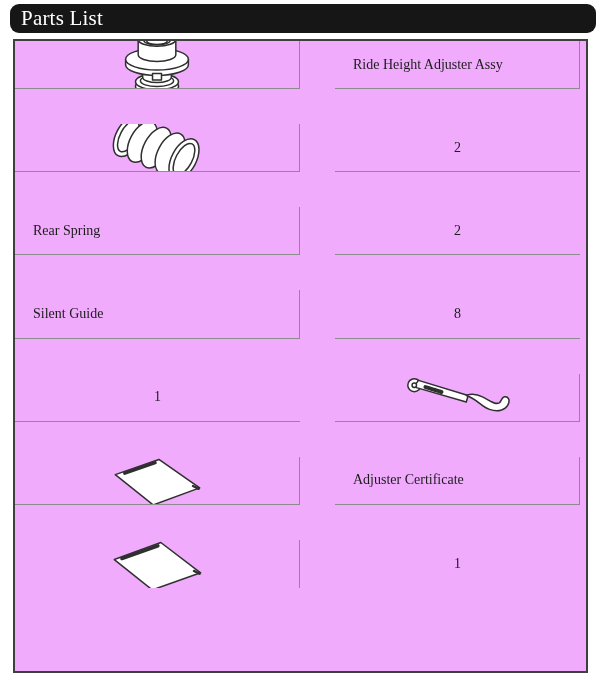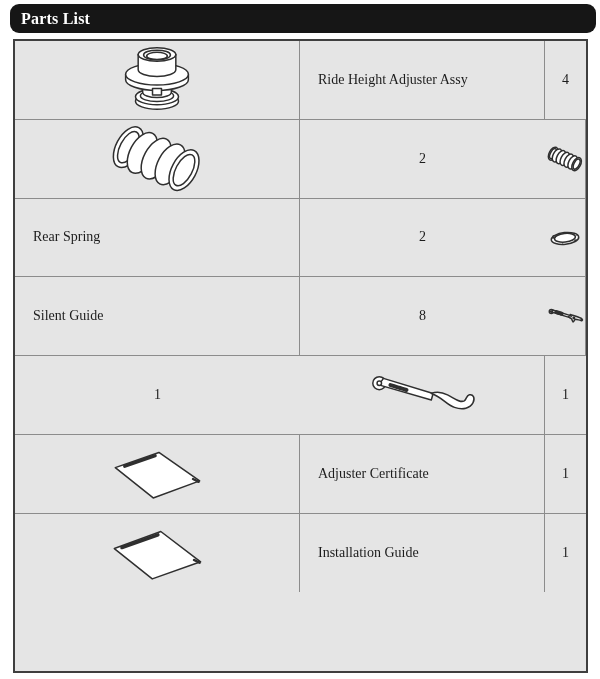--- a/index.html
+++ b/index.html
@@ -15,27 +15,28 @@
     width:600px;height:679px;position:relative;background:#ffffff;
     font-family:"Liberation Serif", serif;color:var(--text);
     overflow:hidden;
   }
   .header-bar{
     position:absolute;left:10px;top:4px;width:586px;height:29px;
     background:var(--header-bg);border-radius:9px;
     display:flex;align-items:center;padding-left:11px;box-sizing:border-box;
   }
   .header-bar .title{
-    color:var(--header-text);font-weight:bold;font-size:16px;letter-spacing:.2px;
+    color:var(--header-text);font-weight:normal;font-size:21px;letter-spacing:.2px;
   }
   .parts-table{
     position:absolute;left:13px;top:39px;width:575px;height:634px;
     box-sizing:border-box;border:2px solid var(--border-outer);
     display:grid;grid-template-columns:285px 245px 1fr;grid-template-rows:repeat(8,1fr);
-    background:#e5e5e5;
+    background:#f0abfc;
+    gap:35px;
   }
   .cell{
     border-right:1px solid var(--border-inner);
     border-bottom:1px solid var(--border-inner);
     display:flex;align-items:center;justify-content:center;
     overflow:hidden;box-sizing:border-box;
   }
   .cell.qty-cell{border-right:none;}
   .parts-table .cell:nth-last-child(-n+3){border-bottom:none;}
   .cell.name-cell{justify-content:flex-start;padding-left:18px;}
@@ -183,19 +184,16 @@
     </div>
     <div class="cell img-cell">
       <svg class="part-art" width="110" viewBox="0 0 116 66" xmlns="http://www.w3.org/2000/svg">
     <g class="art" fill="#fff">
       <polygon points="13,28 62,10 104,42 53,60"></polygon>
       <path d="M21,27 L59,13.5" fill="none" stroke-width="3.4"></path>
       <path d="M97,40 L103,43" fill="none" stroke-width="2.4"></path>
     </g>
   </svg>
     </div>
-    <div class="cell name-cell">
-      <span>Installation Guide</span>
-    </div>
     <div class="cell qty-cell">
       <span>1</span>
     </div>
   </div>
 
 </body></html>

